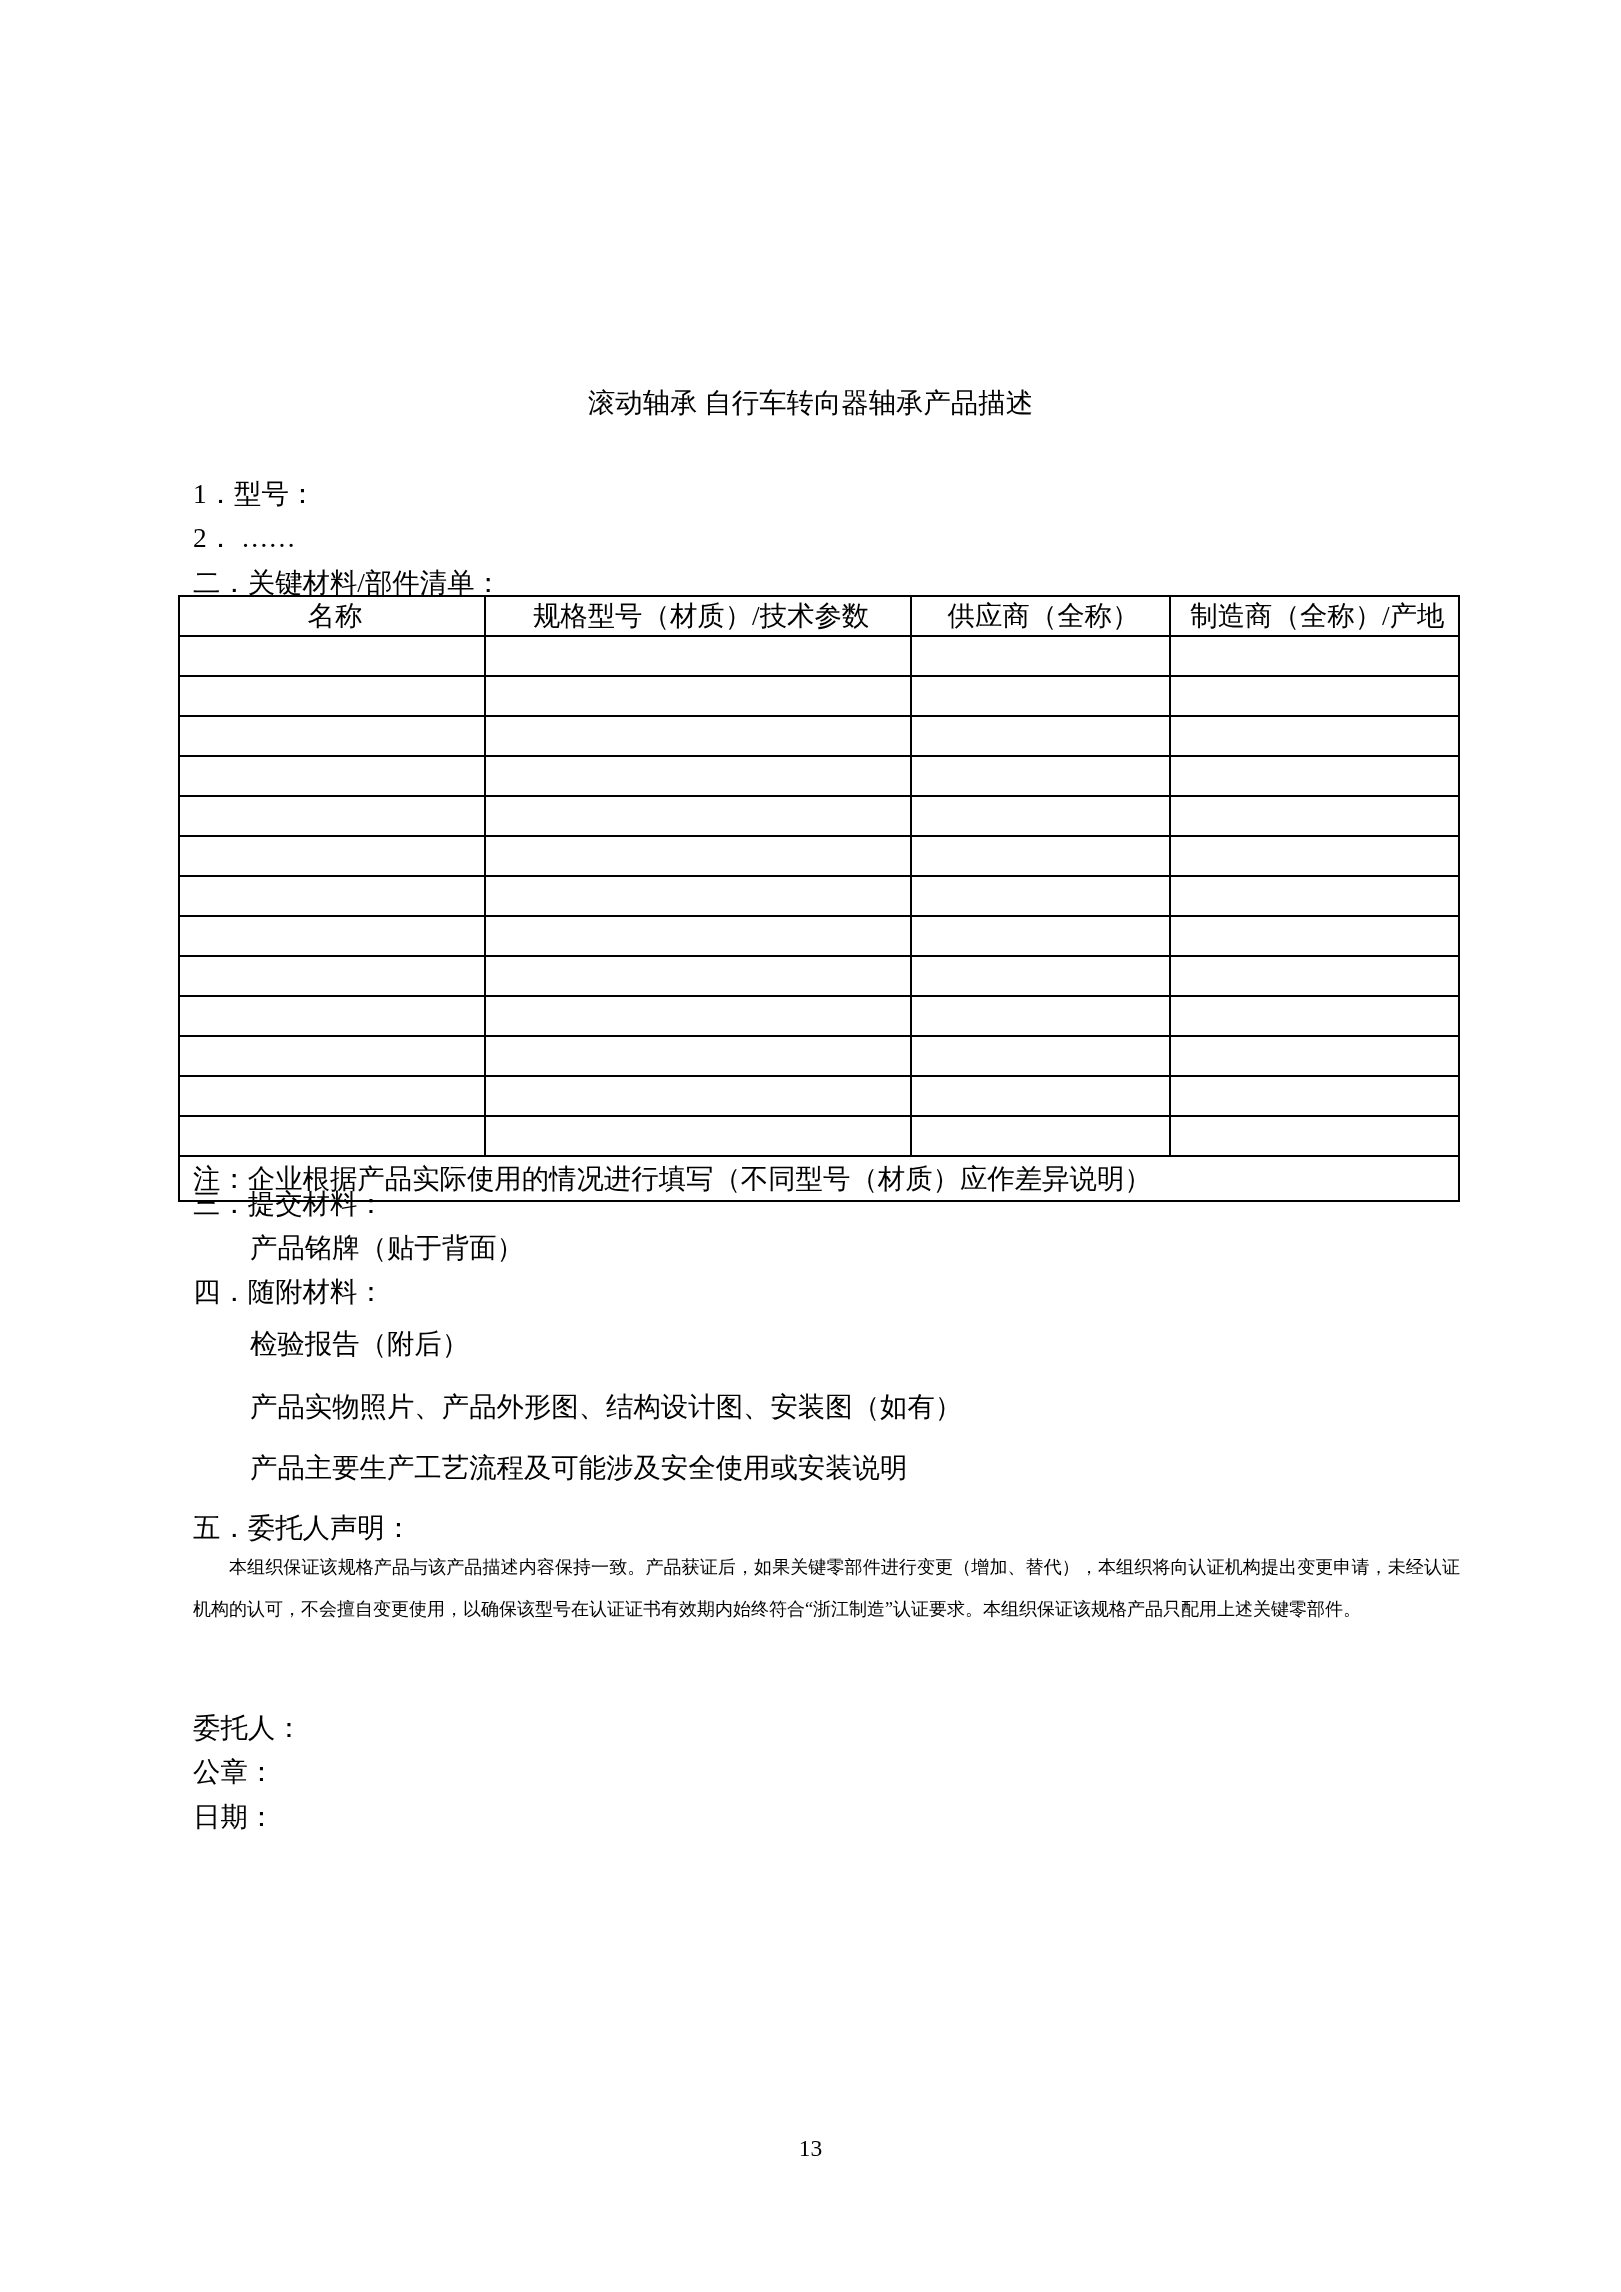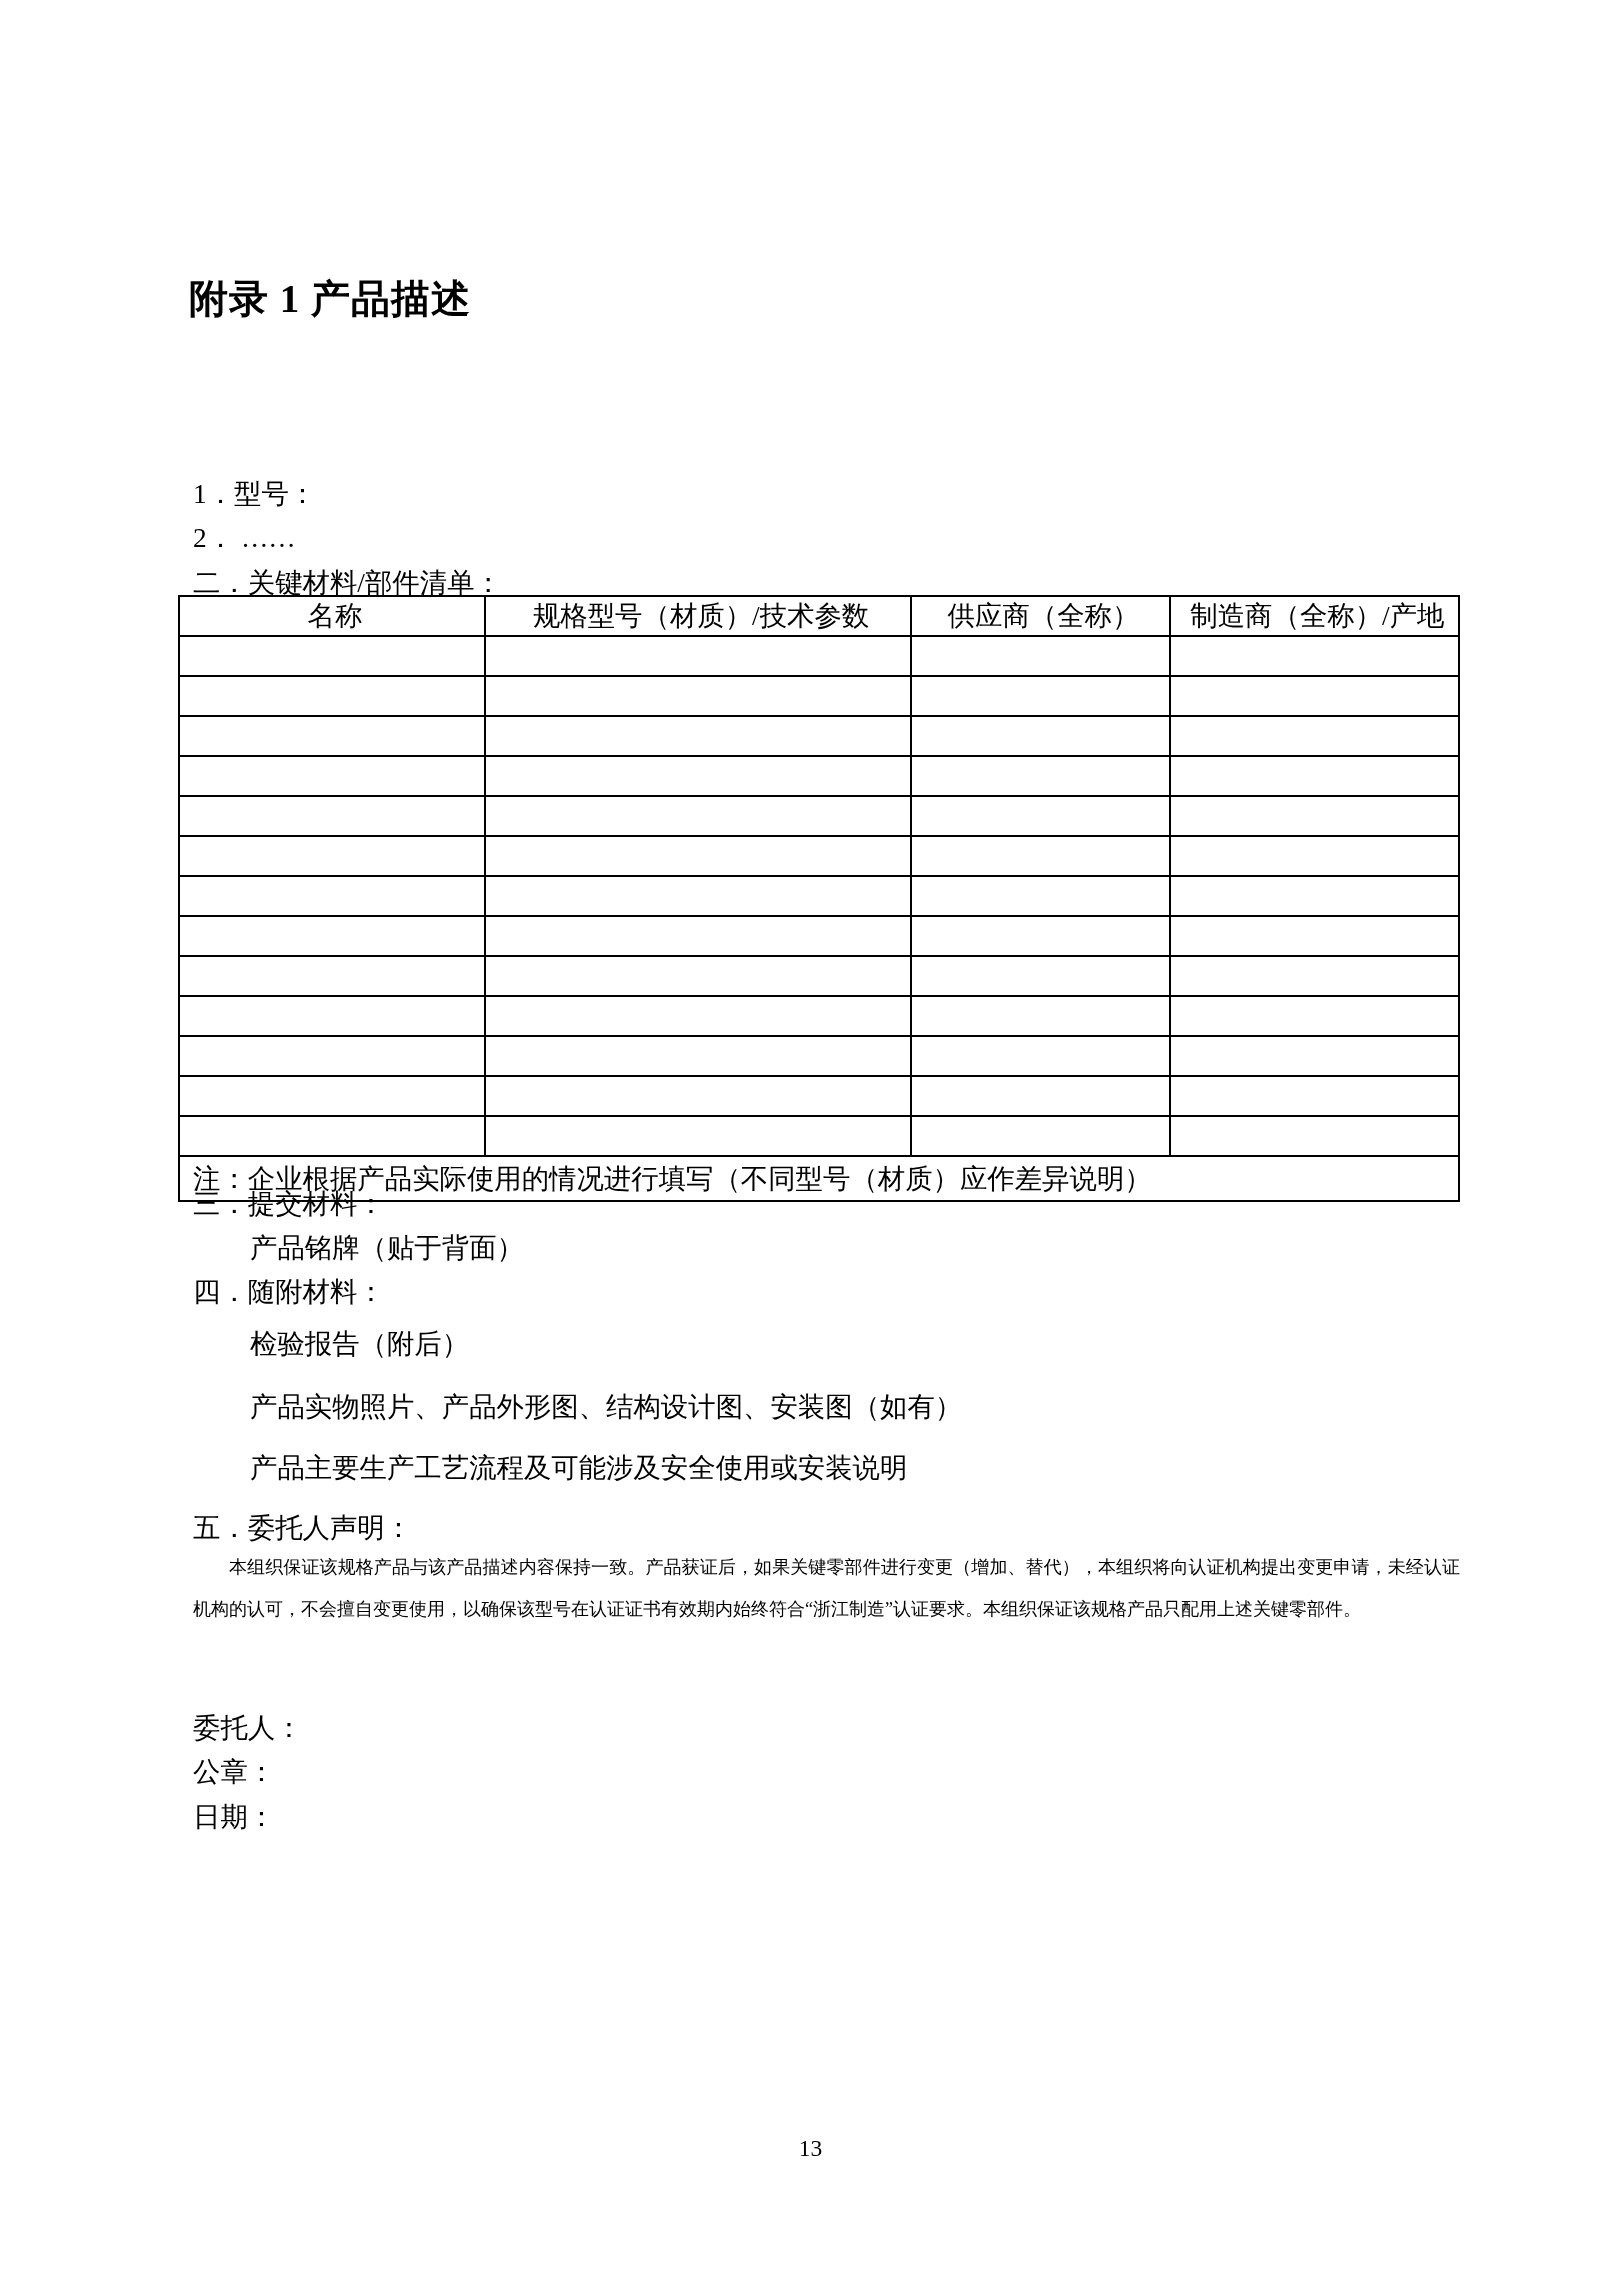--- a/index.html
+++ b/index.html
@@ -61,22 +61,22 @@
   .page-number {
     left: 0; top: 2135px; width: 1621px;
     text-align: center; font-size: 23.5px;
   }
 </style>
 </head>
 <body>
 
 <div class="page">
 
-  <div class="abs doc-title">附录 1 产品描述</div>
-
+
+  <div class="abs doc-subtitle">滚动轴承 自行车转向器轴承产品描述</div>
 
 
   <div class="abs body-line l-marker" style="top:476px">1．型号：</div>
 
   <div class="abs body-line l-marker" style="top:520px">2． ……</div>
 
   <div class="abs body-line l-marker" style="top:565px">二．关键材料/部件清单：</div>
 
   <table class="km-table">
     <colgroup>

